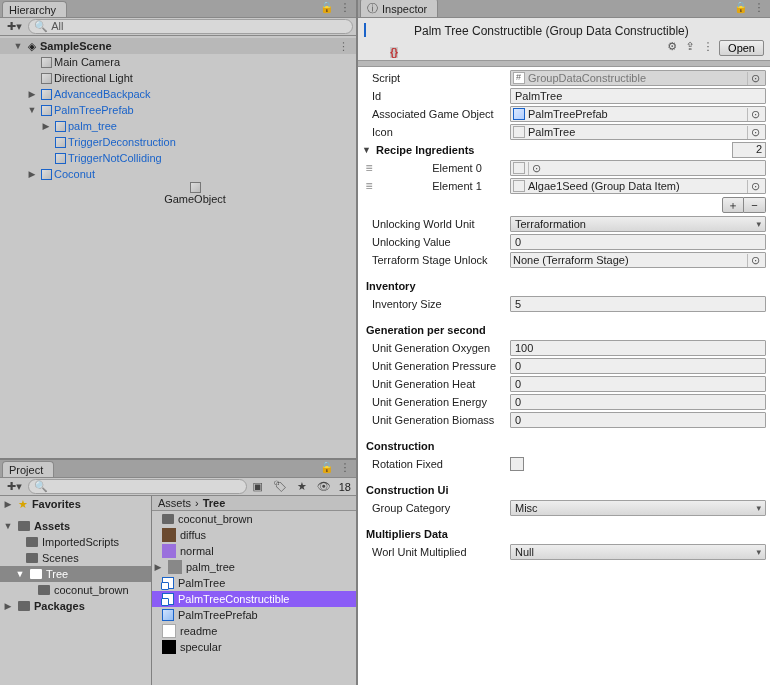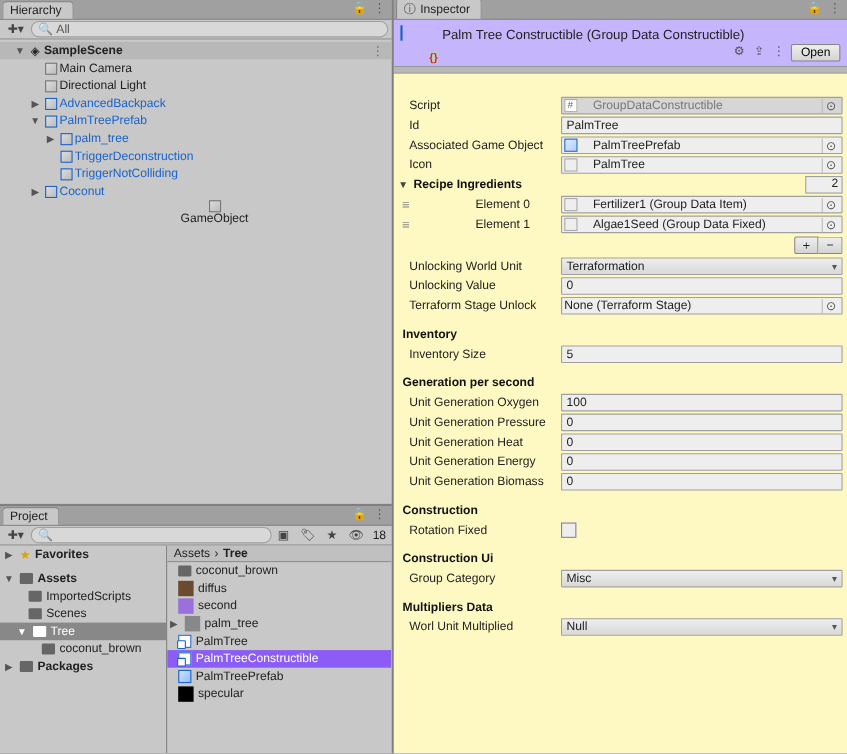--- a/index.html
+++ b/index.html
@@ -40,38 +40,38 @@
   .thumb.brown { background:#6b4a2f; }
   .thumb.gray { background:#888; }
   .thumb.purple { background:#9a70dd; }
   .thumb.black { background:#000; }
   .thumb.doc { background:#fff; border:1px solid #aaa; }
   .prefab-icon { width:12px; height:12px; border:1px solid #1a63c9; background:linear-gradient(135deg,#cfe2ff,#93bdf3); }
   .so-icon { width:12px; height:12px; border:1px solid #1a63c9; background:#fff; position:relative; }
   .so-icon::after{content:"";position:absolute;left:-2px;bottom:-2px;width:6px;height:6px;background:#fff;border:1px solid #1a63c9;border-radius:1px;}
 
   
-  .insp-header { background:#c4b5fd; padding:6px 6px 4px 6px; border-bottom:1px solid #999; display:flex; align-items:center; gap:6px; }
+  .insp-header { background:#e5e5e5; padding:6px 6px 4px 6px; border-bottom:1px solid #999; display:flex; align-items:center; gap:18px; }
   .insp-bigicon { width:32px; height:32px; position:relative; }
   .insp-bigicon .cube { width:26px; height:26px; border-color:#1a63c9; background:linear-gradient(135deg,#dbe9ff,#b0ceff); }
   .insp-bigicon::after { content:"{}"; position:absolute; bottom:-2px; right:-2px; color:#c03030; font-weight:bold; font-size:10px; background:#c8c8c8; }
   .insp-title { flex:1; font-size:12px; }
   .unity-btn { background:linear-gradient(#eee,#d4d4d4); border:1px solid #888; border-radius:2px; padding:1px 8px; }
   .mini-icon { width:14px; text-align:center; color:#555; }
 
-  .insp-body { background:#fef9c3; flex:1; overflow:auto; padding:20px 4px 20px 4px; }
+  .insp-body { background:#ffffff; flex:1; overflow:auto; padding:2px 4px 20px 4px; }
   .prop-row { display:flex; align-items:center; min-height:18px; padding:1px 0; }
   .prop-label { width:148px; padding-left:10px; color:#222; }
   .prop-label.sub { padding-left:28px;text-align:center; }
   .prop-label.header { font-weight:bold; padding-left:4px; color:#111; }
   .prop-foldout { width:10px; color:#444; font-size:9px; }
   .prop-field { flex:1; display:flex; align-items:center; gap:2px; }
   .field-input { flex:1; background:#eee; border:1px solid #a0a0a0; height:16px; padding:0 4px; border-radius:1px; color:#222; display:flex; align-items:center; }
   .field-input.readonly { background:#d6d6d6; color:#777;}
-  .obj-field { flex:1; background:#eee; border:1px solid #a0a0a0; height:16px; padding:0 2px; border-radius:1px; display:flex; align-items:center; gap:14px; color:#222; }
+  .obj-field { flex:1; background:#eee; border:1px solid #a0a0a0; height:16px; padding:0 2px; border-radius:1px; display:flex; align-items:center; gap:3px; color:#222; }
   .obj-picker { width:16px; text-align:center; color:#555; border-left:1px solid #bbb; }
   .dropdown { flex:1; background:linear-gradient(#eee,#d8d8d8); border:1px solid #a0a0a0; height:16px; padding:0 4px; border-radius:1px; display:flex; align-items:center; justify-content:space-between;}
   .dropdown .dd-arrow{font-size:9px;color:#555;}
   .count-box { width:34px; background:#eee; border:1px solid #a0a0a0; height:16px; text-align:right; padding:0 3px;}
   .list-handle { color:#888; width:14px; text-align:center; font-size:12px; }
   .list-btns { display:flex; justify-content:flex-end; gap:0; padding:2px 0;}
   .list-btn { width:22px; height:16px; background:linear-gradient(#eee,#d4d4d4); border:1px solid #888; text-align:center; line-height:14px;}
   .list-btn:first-child{border-radius:2px 0 0 2px;}
   .list-btn:last-child{border-radius:0 2px 2px 0; border-left:none;}
   .checkbox { width:14px; height:14px; border:1px solid #888; background:#eee; }
@@ -240,38 +240,42 @@
             <div class="asset-row">
                 <span class="folder-icon"></span>
                 <span>coconut_brown</span>
               </div>
             <div class="asset-row">
                 <span class="thumb brown"></span>
                 <span>diffus</span>
               </div>
             <div class="asset-row">
                 <span class="thumb purple"></span>
-                <span>second</span>
+                <span>normal</span>
               </div>
             <div class="asset-row" style="padding-left:0px;">
                 <span class="foldout">▶</span>
                 <span class="thumb gray"></span>
                 <span>palm_tree</span>
               </div>
             <div class="asset-row">
                 <span class="so-icon"></span>
                 <span>PalmTree</span>
               </div>
             <div class="asset-row selected">
                 <span class="so-icon"></span>
                 <span>PalmTreeConstructible</span>
               </div>
             <div class="asset-row">
                 <span class="prefab-icon"></span>
                 <span>PalmTreePrefab</span>
+              </div>
+            <div class="asset-row">
+                <span class="thumb doc"></span>
+                <span>readme</span>
               </div>
             <div class="asset-row">
                 <span class="thumb black"></span>
                 <span>specular</span>
               </div>
           </div>
         </div>
       </div>
     </div>
   </div>
@@ -350,32 +354,31 @@
         <div class="prop-field" style="justify-content:flex-end;"></div>
         <div class="count-box"><span>2</span></div>
       </div>
 
       <div class="prop-row">
         <span class="list-handle">≡</span>
         <span class="prop-label sub" style="width:134px">Element 0</span>
         <div class="prop-field">
             <div class="obj-field">
               <span class="mini-thumb asset"></span>
-              <span class="txt">Fertilizer1 (Group Data Item)</span>
               <span class="obj-picker">⊙</span>
             </div>
           </div>
       </div>
       <div class="prop-row">
         <span class="list-handle">≡</span>
         <span class="prop-label sub" style="width:134px">Element 1</span>
         <div class="prop-field">
             <div class="obj-field">
               <span class="mini-thumb asset"></span>
-              <span class="txt">Algae1Seed (Group Data Fixed)</span>
+              <span class="txt">Algae1Seed (Group Data Item)</span>
               <span class="obj-picker">⊙</span>
             </div>
           </div>
       </div>
       <div class="list-btns">
         <div class="list-btn">＋</div>
         <div class="list-btn">−</div>
       </div>
 
       <div class="prop-row">

